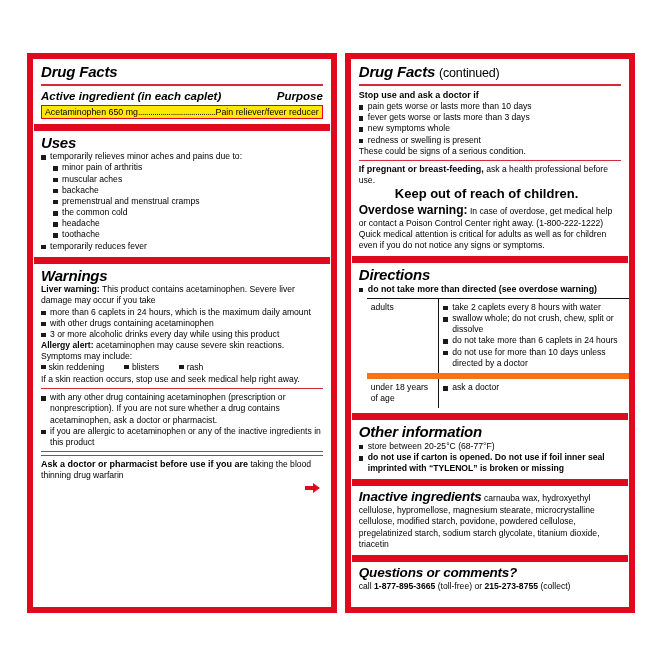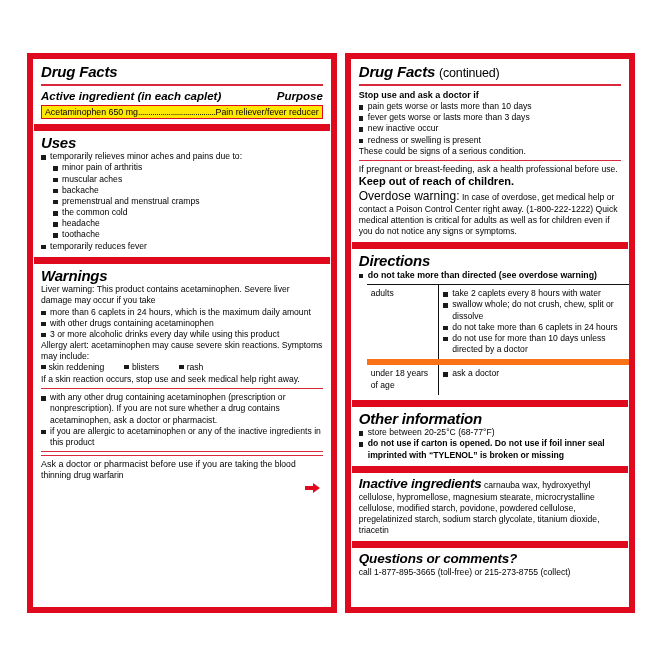--- a/index.html
+++ b/index.html
@@ -71,21 +71,21 @@
   }
   .t-head {
     font-weight: bold;
     font-size: 9px;
     line-height: 1.25;
   }
   .t-body {
     font-size: 8.6px;
     line-height: 1.3;
   }
-  .b { font-weight: normal; }
+  .b { font-weight: bold; }
 
   hr.rule-thin {
     border: none;
     border-top: 1.4px solid #d8293c;
     margin: 3px 0 3px 0;
   }
   hr.rule-title {
     border: none;
     border-top: 2px solid #d8293c;
     margin: 3px 0 4px 0;
@@ -269,32 +269,32 @@
       <div class="sec">
         <div class="t-title">
           <span>Drug Facts</span>
           <span class="reg">(continued)</span>
         </div>
         <hr class="rule-title">
         <div class="t-head">Stop use and ask a doctor if</div>
         <ul class="bl">
           <li>pain gets worse or lasts more than 10 days</li>
           <li>fever gets worse or lasts more than 3 days</li>
-          <li>new inactive occur</li>
+          <li>new symptoms whole</li>
           <li>redness or swelling is present</li>
         </ul>
         <div class="t-body">These could be signs of a serious condition.</div>
 
         <hr class="rule-thin">
 
         <div class="t-body">
           <span class="b t-head" style="font-size:9px;">If pregnant or breast-feeding,</span>
           <span>ask a health professional before use.</span>
         </div>
-        <div class="t-head" style="font-size:11px;">Keep out of reach of children.</div>
+        <div class="t-head" style="font-size:13px;margin-left:36px;">Keep out of reach of children.</div>
         <div class="t-body">
           <span class="b t-head" style="font-size:12px;">Overdose warning:</span>
           <span>In case of overdose, get medical help or contact a Poison Control Center right away. (1-800-222-1222) Quick medical attention is critical for adults as well as for children even if you do not notice any signs or symptoms.</span>
         </div>
       </div>
 
       <div class="sec-gap"></div>
 
       <div class="sec">
         <div class="t-title">Directions</div>

